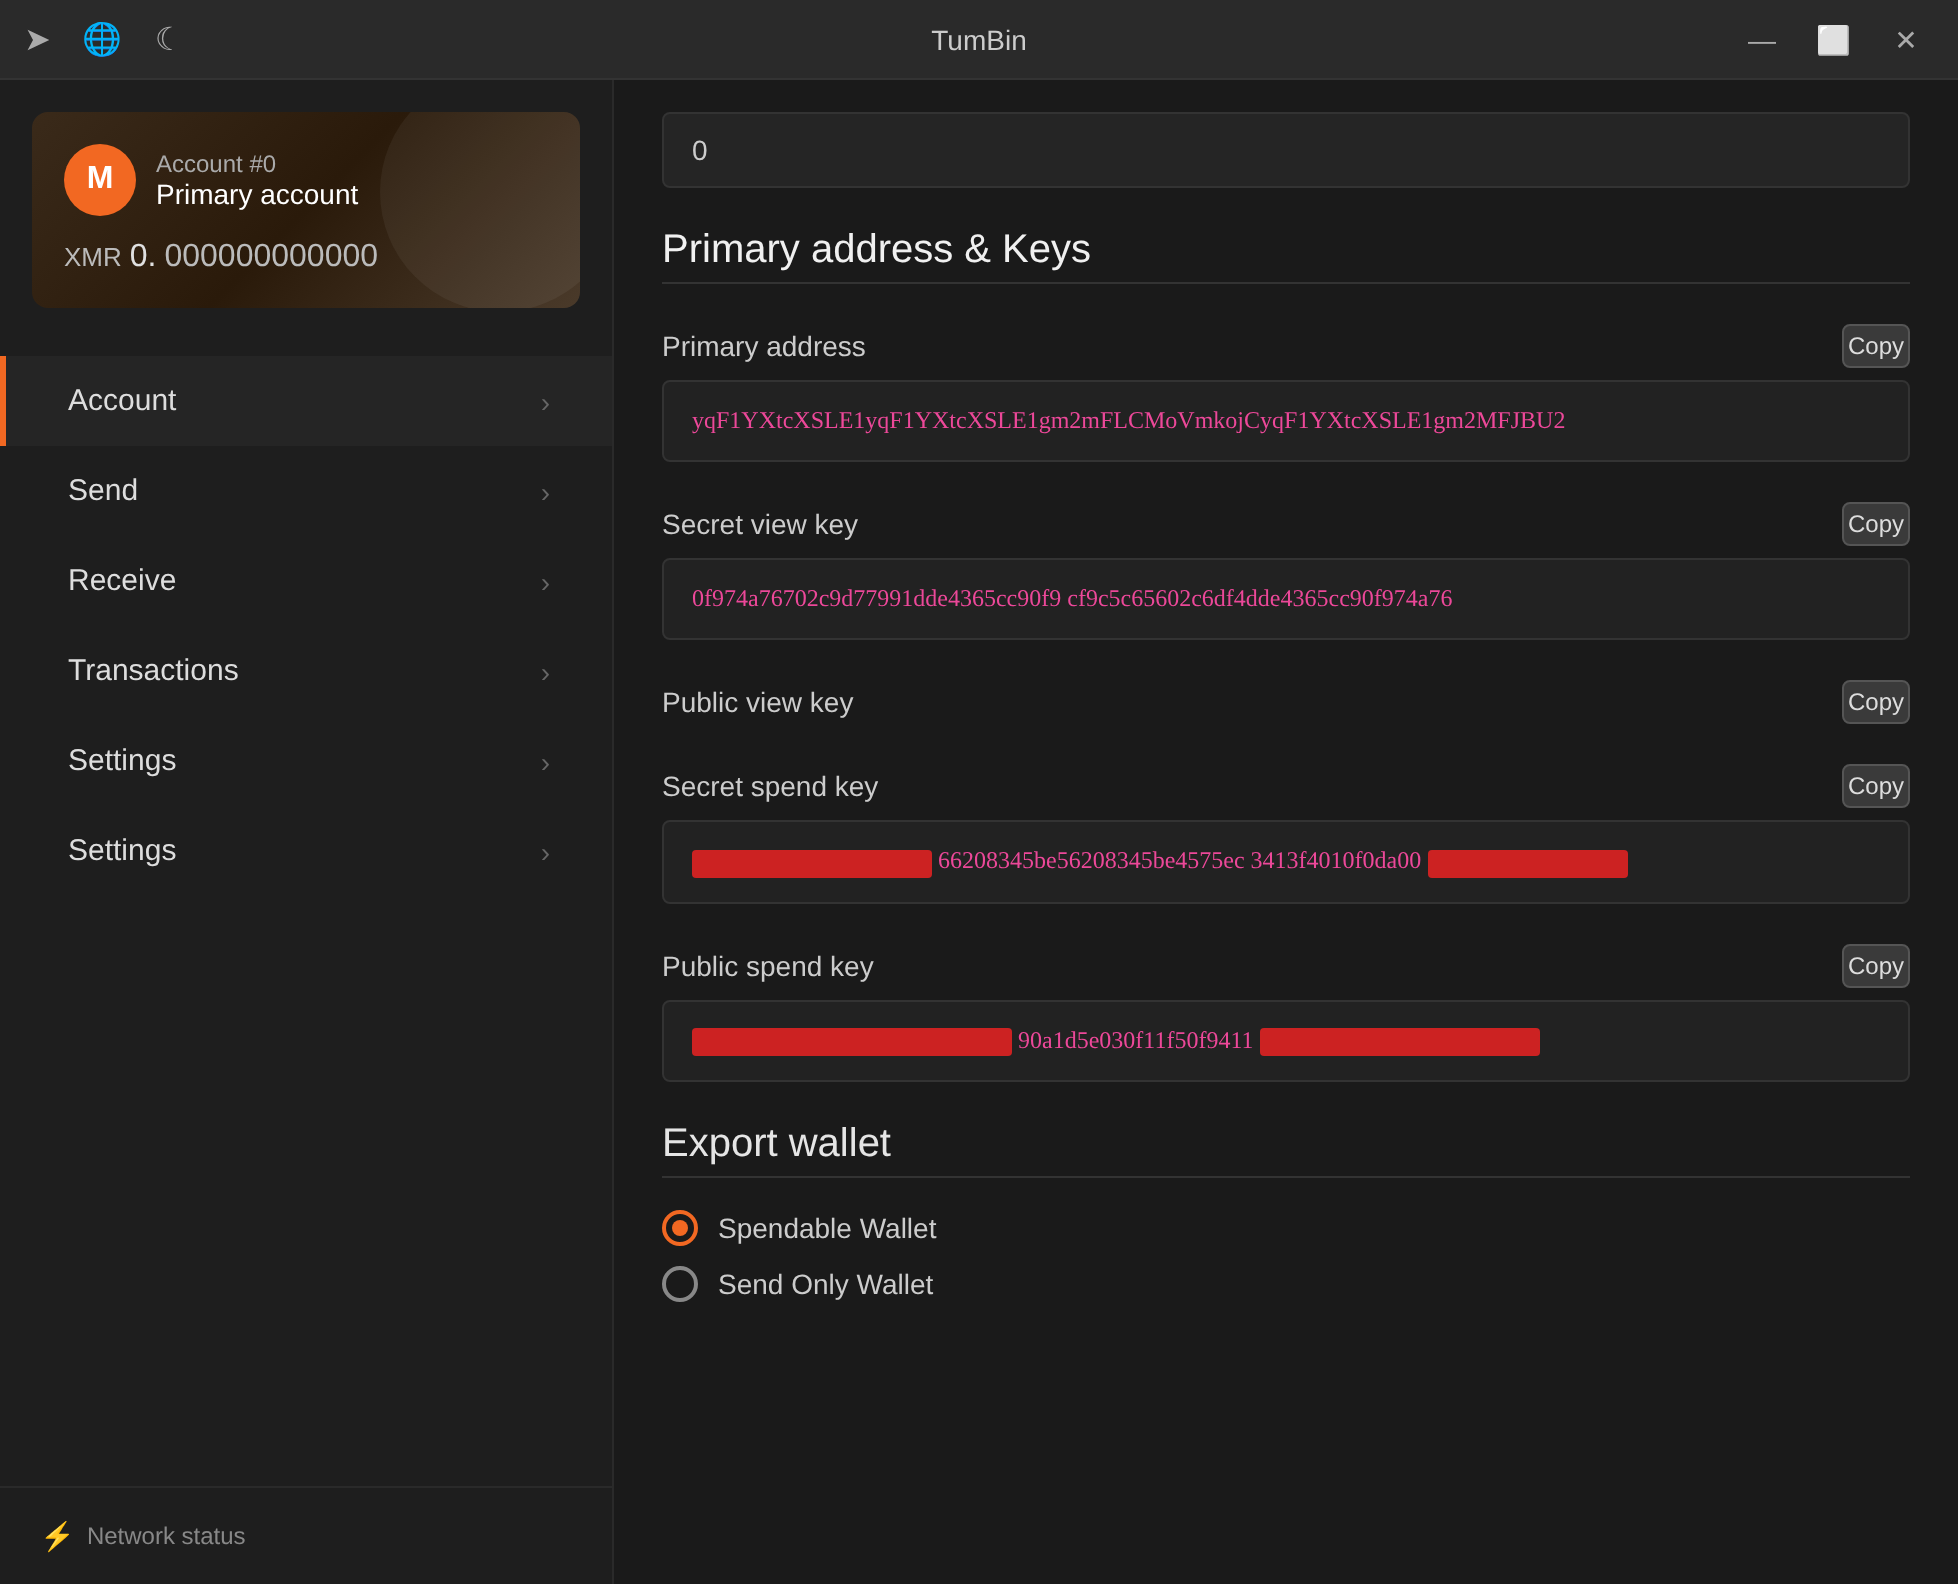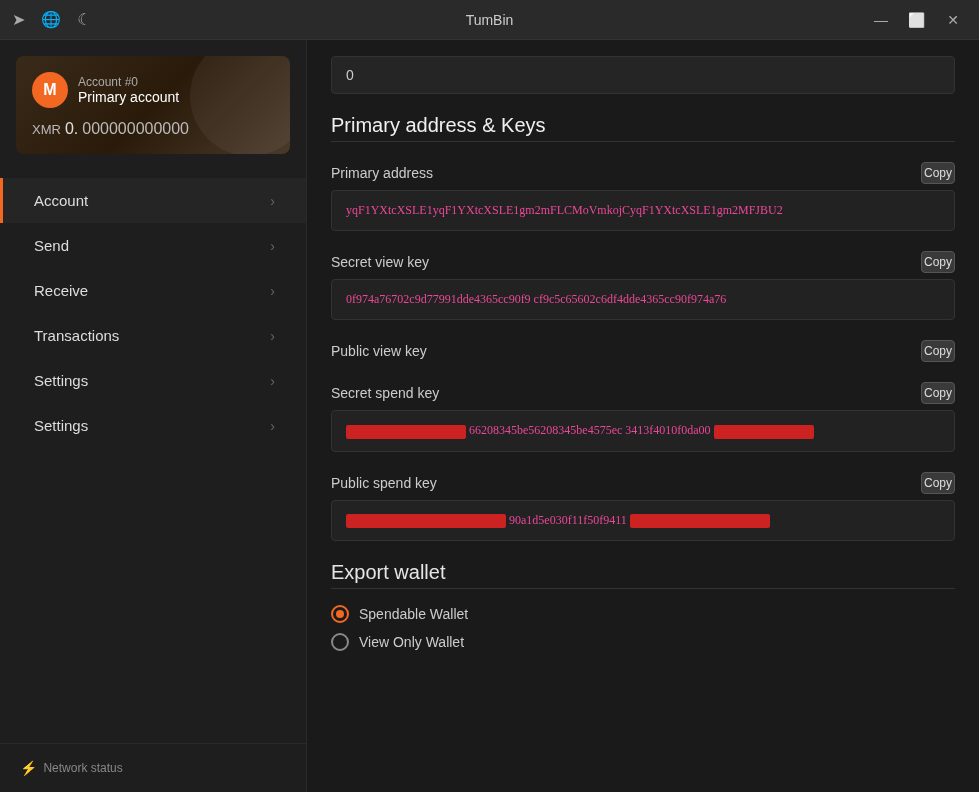--- a/index.html
+++ b/index.html
@@ -442,20 +442,20 @@
       <div class="export-section">
         <div class="export-title">Export wallet</div>
         <div class="export-divider"></div>
 
         <div class="radio-row">
           <div class="radio-btn selected"></div>
           <span class="radio-label">Spendable Wallet</span>
         </div>
         <div class="radio-row">
           <div class="radio-btn"></div>
-          <span class="radio-label">View Only Wallet</span>
+          <span class="radio-label">Send Only Wallet</span>
         </div>
       </div>
 
     </div>
   </div>
 
 </div>
 
 </body></html>

